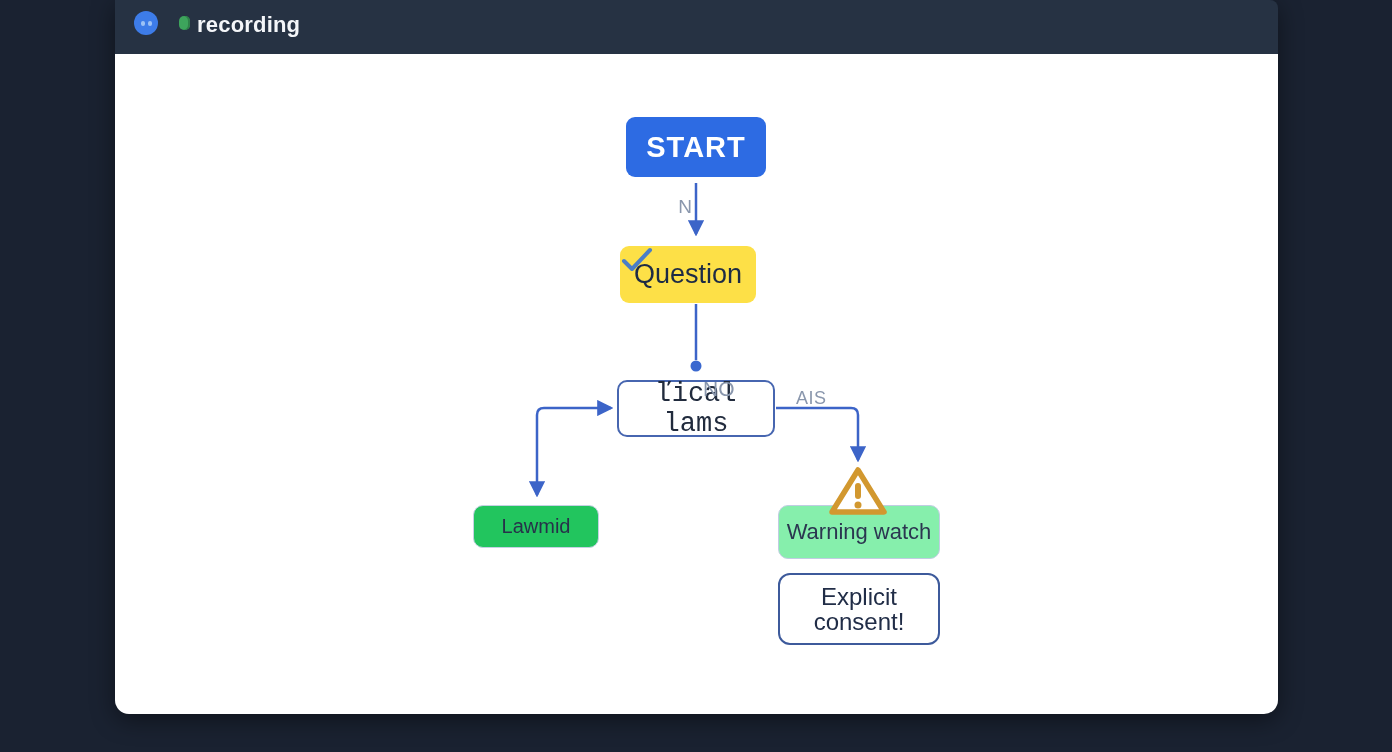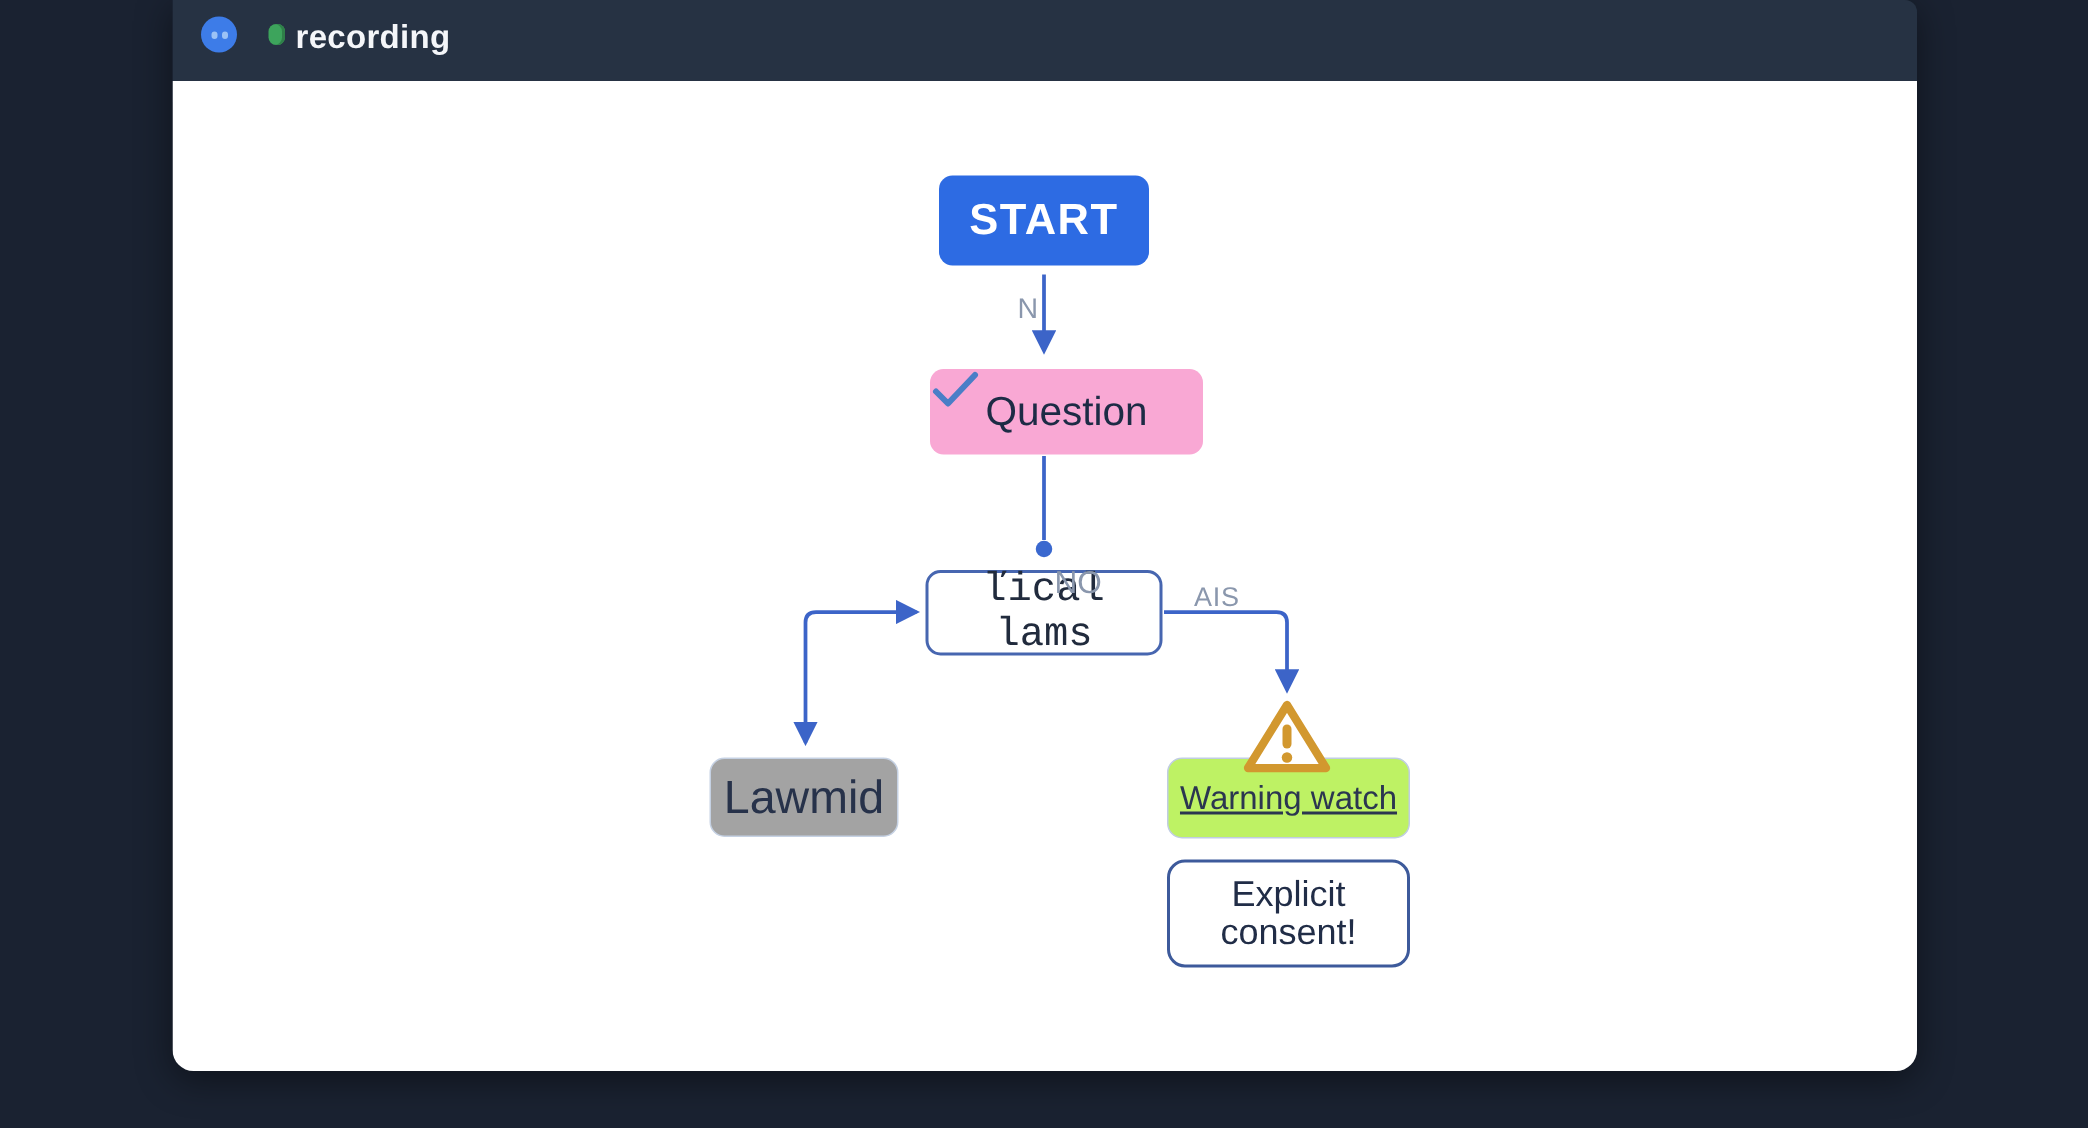--- a/index.html
+++ b/index.html
@@ -34,34 +34,34 @@
   #canvas{
     position:absolute;left:0;top:54px;width:100%;height:660px;background:#ffffff;
   }
   
   .node{position:absolute;display:flex;align-items:center;justify-content:center;text-align:center;box-sizing:border-box;}
   #node-start{
     left:626px;top:117px;width:140px;height:60px;background:#2d6be3;border-radius:9px;
     color:#ffffff;font-size:29px;font-weight:bold;letter-spacing:1px;
   }
   #node-question{
-    left:620px;top:246px;width:182px;height:57px;background:#f9a8d4;border-radius:9px;
+    left:620px;top:246px;width:136px;height:57px;background:#fde047;border-radius:9px;
     color:#1d2b45;font-size:27px;gap:10px;
   }
   #node-ethical{
     left:617px;top:380px;width:158px;height:57px;background:#ffffff;border:2px solid #4766b0;
     border-radius:10px;color:#212b3d;font-size:27px;font-family:Liberation Mono, monospace;
   }
   #node-lawmid{
-    left:473px;top:505px;width:126px;height:53px;background:#a3a3a3;border:1.5px solid #c5d1e3;
-    border-radius:10px;color:#27324a;font-size:31px;
+    left:473px;top:505px;width:126px;height:43px;background:#22c55e;border:1.5px solid #c5d1e3;
+    border-radius:10px;color:#27324a;font-size:20px;
   }
   #node-warning{
-    left:778px;top:505px;width:162px;height:54px;background:#bef264;border:1.5px solid #c0cde2;
-    border-radius:10px;color:#2b3650;font-size:22px;text-decoration:underline;
+    left:778px;top:505px;width:162px;height:54px;background:#86efac;border:1.5px solid #c0cde2;
+    border-radius:10px;color:#2b3650;font-size:22px;
   }
   #node-consent{
     left:778px;top:573px;width:162px;height:72px;background:#ffffff;border:2px solid #3d5a9b;
     border-radius:12px;color:#212d47;font-size:24px;line-height:1.05;padding:0 24px;
   }
   
   .edge-label{position:absolute;color:#8a97ad;}
   #label-n{left:672px;top:196px;font-size:19px;width:20px;text-align:right;}
   #label-no{left:703px;top:329px;font-size:21px;margin-top:48px;}
   #label-ais{left:796px;top:388px;font-size:18px;letter-spacing:.5px;}

